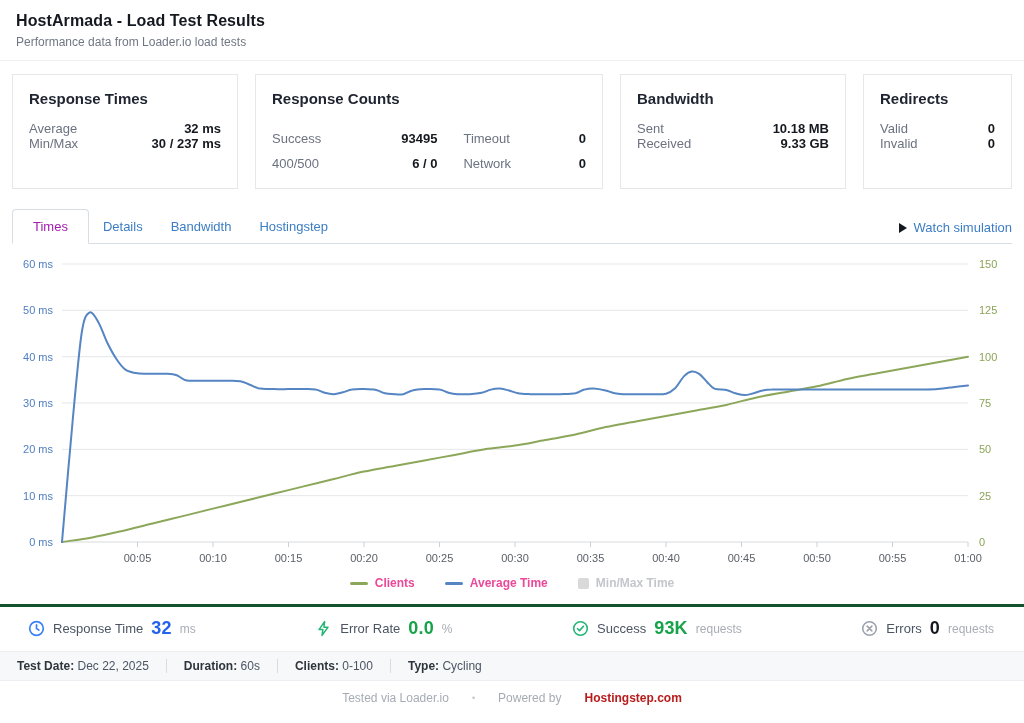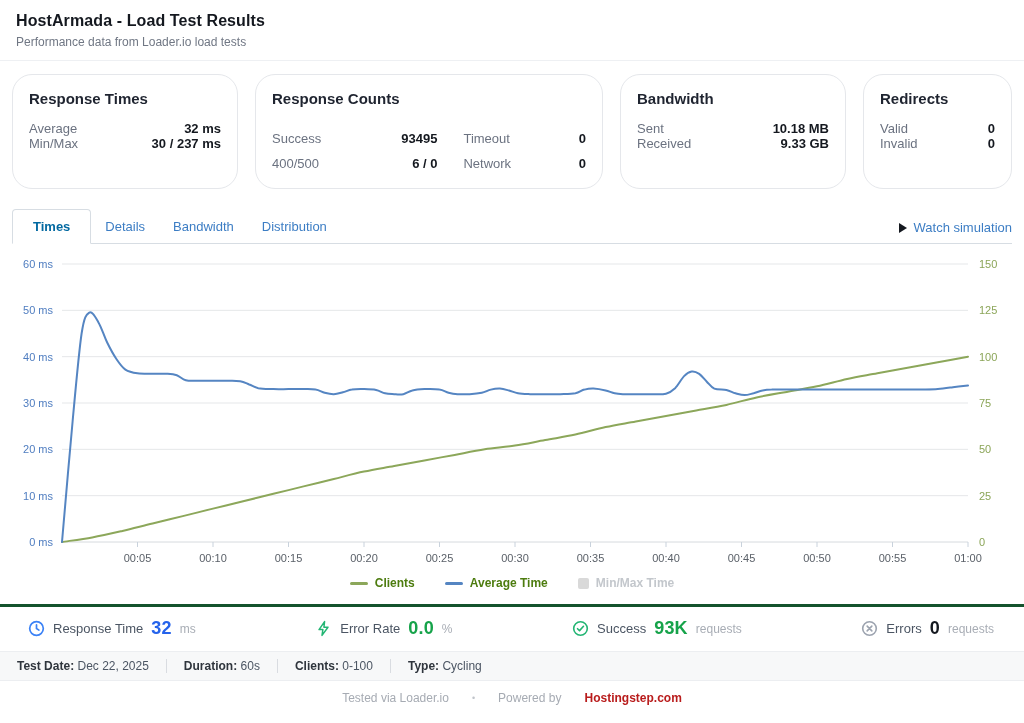--- a/index.html
+++ b/index.html
@@ -6,47 +6,47 @@
   html,body { width:1024px; height:723px; overflow:hidden; background:#fff;
     font-family:"Liberation Sans","DejaVu Sans",sans-serif; color:#111827; }
 
   
   .page-header { padding:12px 16px 11px; border-bottom:1px solid #eef0f3; }
   .page-title { font-size:16px; font-weight:bold; color:#14181f; letter-spacing:.1px; }
   .page-subtitle { font-size:12px; color:#707784; margin-top:5px; }
 
   
   .cards { display:flex; gap:17px; padding:13px 12px; }
-  .card { border:1px solid #e5e7eb; border-radius:20px; background:#fff; padding:15px 16px 17px; }
+  .card { border:1px solid #e5e7eb; border-radius:0; background:#fff; padding:15px 16px 17px; }
   .card-1 { width:226px; } .card-2 { width:348px; } .card-3 { width:226px; } .card-4 { flex:1; }
   .card-title { font-size:15px; font-weight:600; color:#1f2430; margin-bottom:14px; }
   .card-row { display:flex; justify-content:space-between; font-size:13px; }
   .card-row .lbl { color:#6b7280; }
   .card-row .val { color:#14181f; font-weight:600; }
   .card-grid { display:grid; grid-template-columns:1.35fr 1fr; column-gap:26px; }
   .card-grid .card-row { margin-top:10px; }
 
   
   .tabs { display:flex; align-items:flex-end; margin:7px 12px 0; border-bottom:1px solid #d7dde3; }
   .tab { font-size:13px; padding:9px 14px; color:#3c7dc4; cursor:pointer; margin-bottom:0; }
-  .tab.active { color:#0369a1; font-weight:700; background:#fff; border:1px solid #d7dde3;
+  .tab.active { color:#a21caf; font-weight:400; background:#fff; border:1px solid #d7dde3;
     border-bottom:1px solid #fff; border-radius:4px 4px 0 0; margin-bottom:-1px; padding:9px 20px; }
   .watch { margin-left:auto; display:flex; align-items:center; gap:7px; font-size:13px;
     color:#3c7dc4; padding-bottom:8px; cursor:pointer; }
   .play-tri { width:0; height:0; border-left:8px solid #14181f; border-top:5px solid transparent;
     border-bottom:5px solid transparent; display:inline-block; }
 
   
   .chart-wrap { padding:0 0; margin-top:4px; }
   svg text { font-family:"Liberation Sans","DejaVu Sans",sans-serif; }
 
   
   .legend { display:flex; justify-content:center; gap:30px; margin-top:2px; }
   .legend-item { display:flex; align-items:center; gap:7px; font-size:12px; font-weight:bold;
-    color:#4d7c0f; cursor:pointer; }
+    color:#ec4899; cursor:pointer; }
   .legend-line { width:18px; height:3px; border-radius:2px; }
   .legend-box { width:11px; height:11px; border-radius:2px; }
   .legend-item.disabled { color:#c3c7cc; }
 
   
   .stats-bar { display:flex; justify-content:space-between; align-items:center;
     border-top:3px solid #14532d; margin-top:14px; padding:11px 30px 12px 28px; }
   .stat { display:flex; align-items:center; gap:8px; }
   .stat-label { font-size:13px; color:#4b5563; }
   .stat-value { font-size:18px; font-weight:bold; letter-spacing:.2px; }
@@ -132,21 +132,21 @@
       <span class="lbl">Invalid</span>
       <span class="val">0</span>
     </div>
   </div>
 </div>
 
 <div class="tabs">
   <div class="tab active">Times</div>
   <div class="tab">Details</div>
   <div class="tab">Bandwidth</div>
-  <div class="tab">Distribution</div>
+  <div class="tab">Hostingstep</div>
   <div class="watch">
     <span class="play-tri"></span>
     <span>Watch simulation</span>
   </div>
 </div>
 
 <div class="chart-wrap">
   <svg id="chart-svg" width="1024" height="322" viewBox="0 0 1024 322">
       <line x1="62" x2="968" y1="294" y2="294" stroke="#d6dade" stroke-width="1"></line>
       <line x1="62" x2="968" y1="247.66666666666669" y2="247.66666666666669" stroke="#e5e7e9" stroke-width="1"></line>

